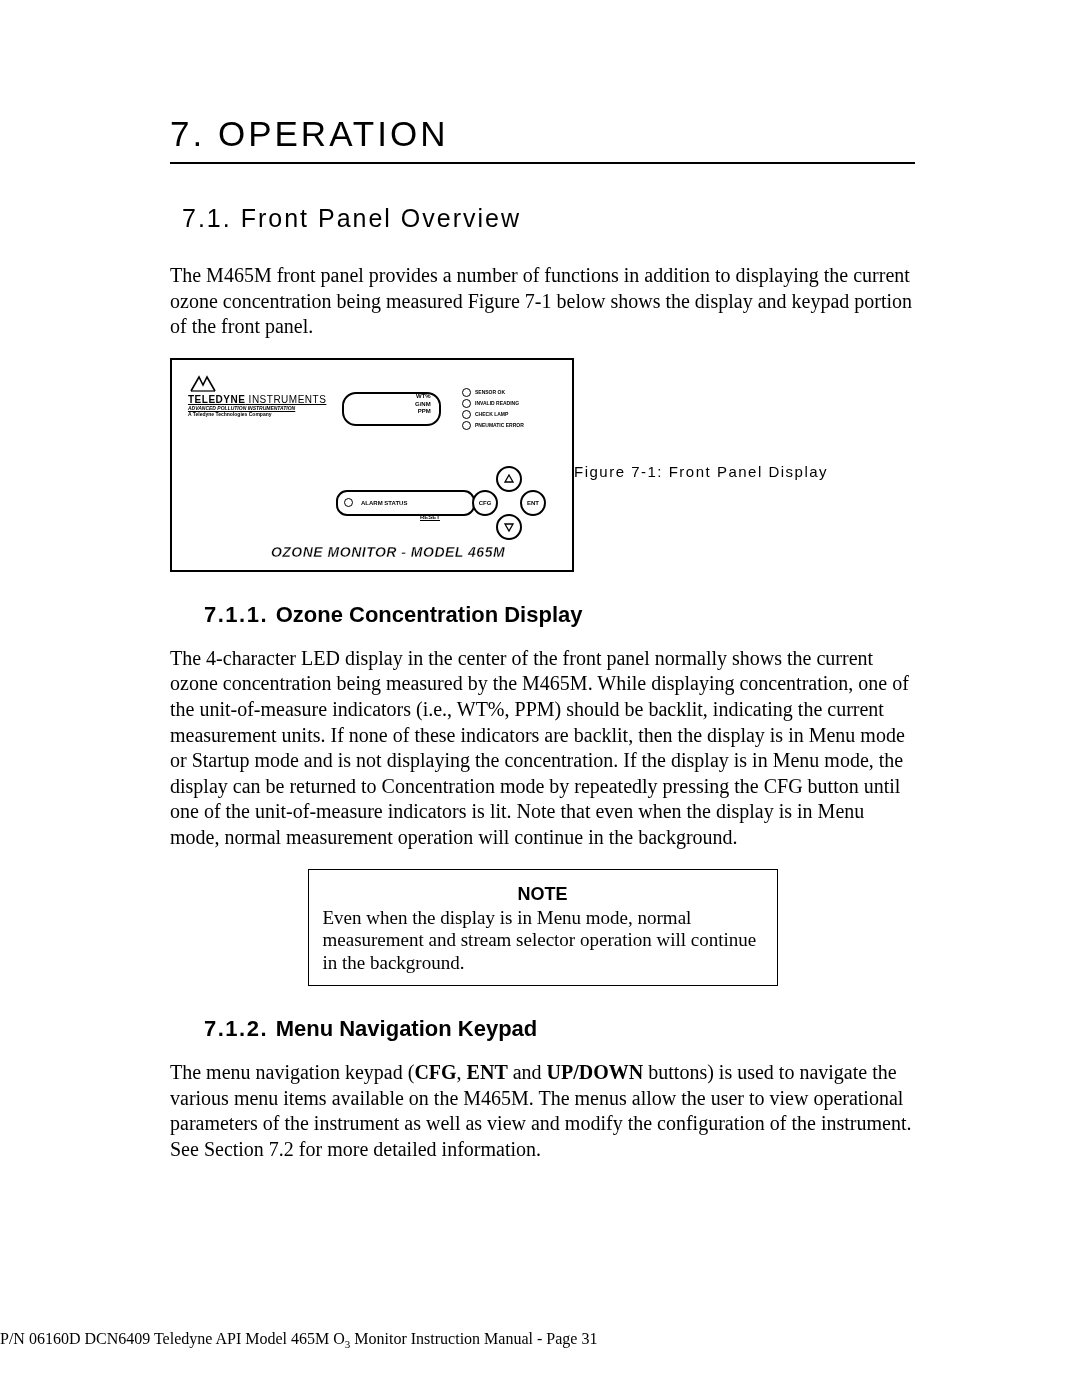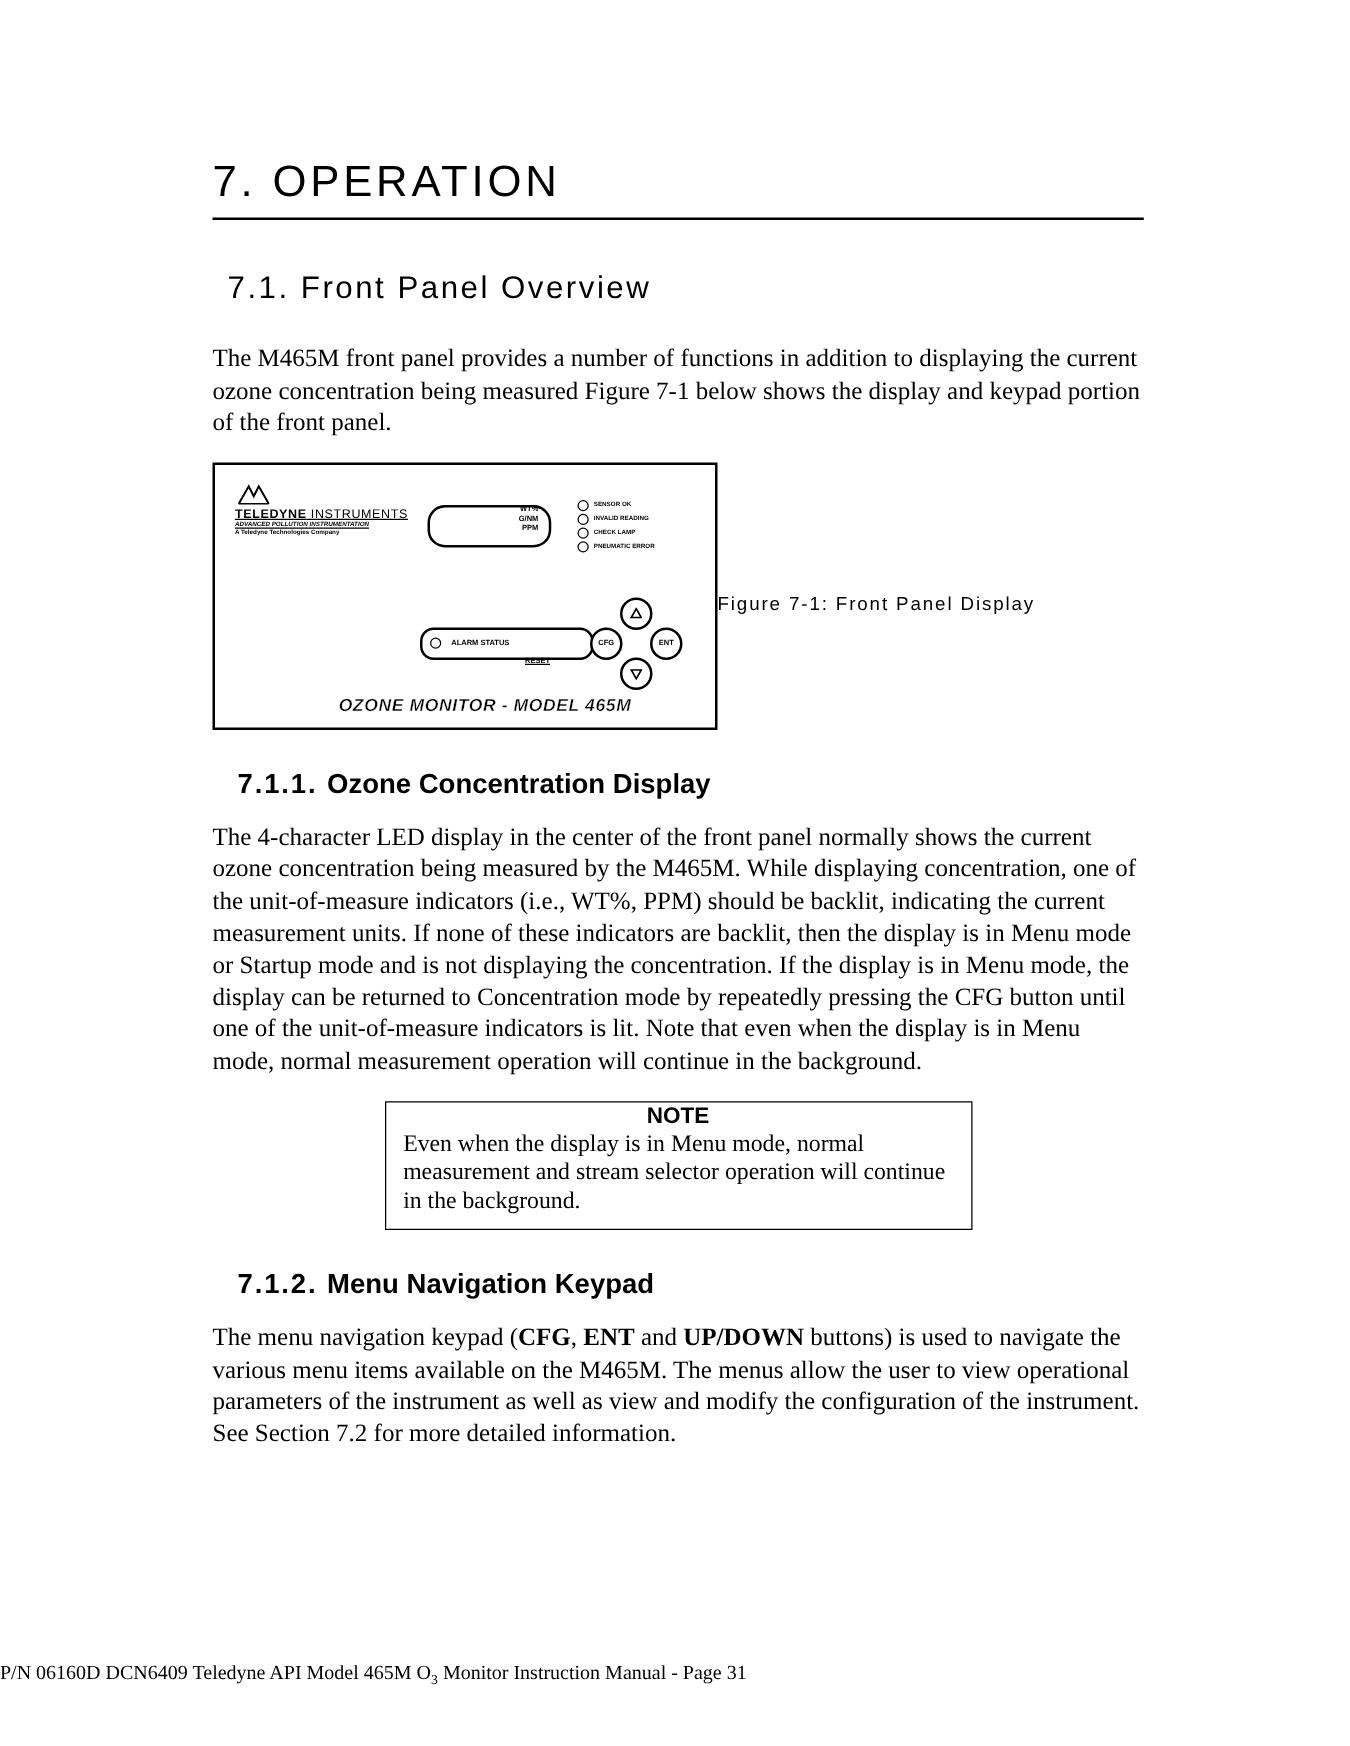--- a/index.html
+++ b/index.html
@@ -13,21 +13,21 @@
     width: 1080px;
     min-height: 1397px;
     position: relative;
     box-sizing: border-box;
     padding: 110px 165px 80px 170px;
   }
   .chapter-title {
     font-family: Verdana, Geneva, sans-serif;
     font-size: 35px;
     letter-spacing: 3px;
-    margin: 16px 0 8px 0;
+    margin: 4px 0 8px 0;
     font-weight: normal;
   }
   .rule {
     border: none;
     border-top: 2px solid #000;
     margin: 0 0 40px 0;
   }
   .section-title {
     font-family: Verdana, Geneva, sans-serif;
     font-size: 25px;
@@ -198,33 +198,33 @@
     letter-spacing: 1.5px;
     margin-top: 14px;
     text-align: center;
   }
 
   
   .subsection-title {
     font-family: Verdana, Geneva, sans-serif;
     font-size: 22px;
     letter-spacing: 1.5px;
-    margin: 30px 0 18px 20px;
+    margin: 30px 0 18px 34px;
   }
   .subsection-title .label {
     font-family: Arial, Helvetica, sans-serif;
     font-weight: bold;
     letter-spacing: 0;
   }
 
   .note-box {
     width: 470px;
     border: 1.5px solid #000;
     margin: 8px auto 10px auto;
-    padding: 0 14px 10px 14px;
+    padding: 14px 14px 10px 14px;
     box-sizing: border-box;
   }
   .note-title {
     font-family: Arial, Helvetica, sans-serif;
     font-weight: bold;
     font-size: 18px;
     text-align: center;
     margin-bottom: 2px;
   }
   .note-body {

